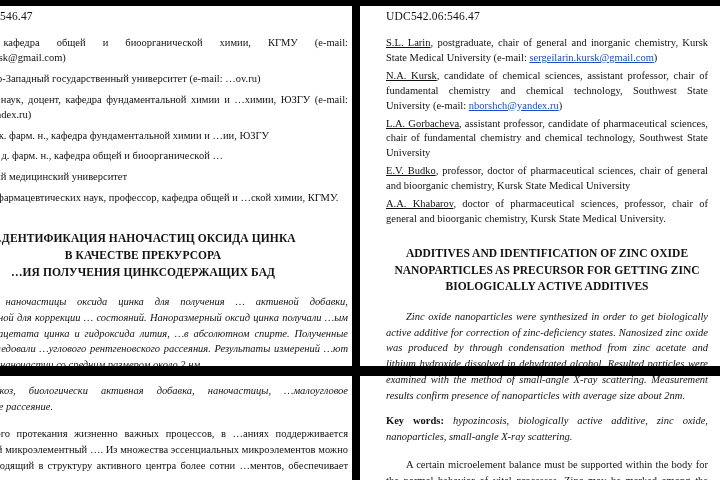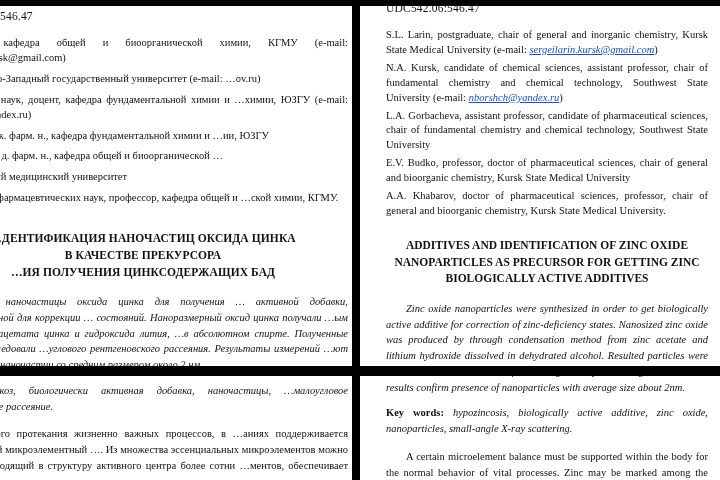--- a/index.html
+++ b/index.html
@@ -49,21 +49,21 @@
     overflow: hidden;
   }
   .col-left {
     left: 0;
     width: 352px;
     padding: 10px 4px 10px 0;
   }
   .col-right {
     left: 360px;
     width: 360px;
-    padding: 2px 12px 10px 26px;
+    padding: 10px 12px 10px 26px;
   }
   
   .left-inner {
     position: relative;
     margin-left: -62px;
     width: 410px;
   }
   .udc {
     font-size: 11.5px;
     margin: 0 0 14px 0;
@@ -78,25 +78,25 @@
     text-align: justify;
     margin: 0;
   }
   .authors p {
     margin: 0 0 3px 0;
   }
   .authors-left p {
     margin: 0 0 6px 0;
   }
   .uline {
+    text-decoration: underline;
   }
   .link {
     color: #1a4fbf;
     text-decoration: underline;
-    font-style: italic;
   }
   .title {
     text-align: center;
     font-weight: bold;
     font-size: 11.5px;
     line-height: 1.45;
     margin: 18px 0 14px 0;
   }
   .title-left {
     margin: 24px 0 14px 0;

